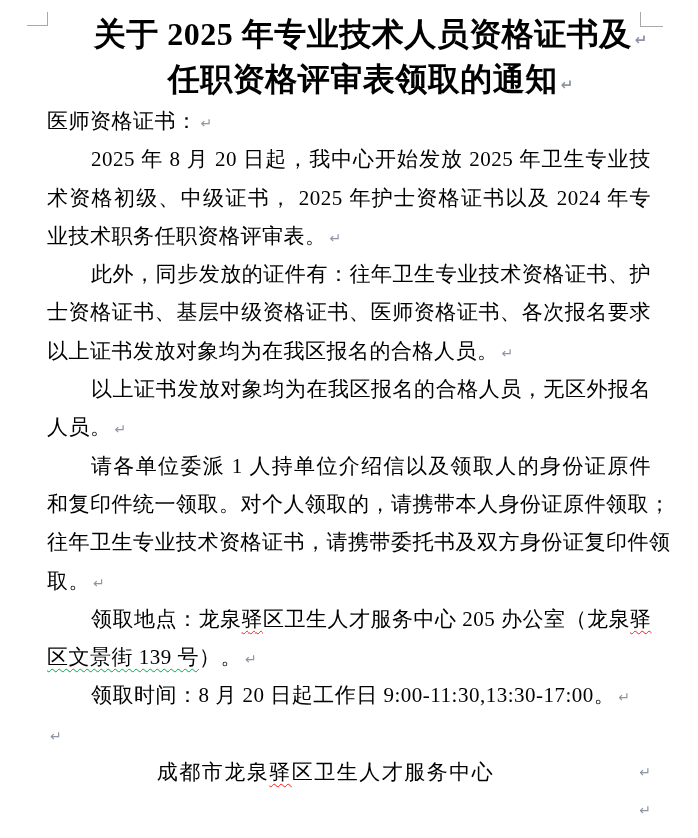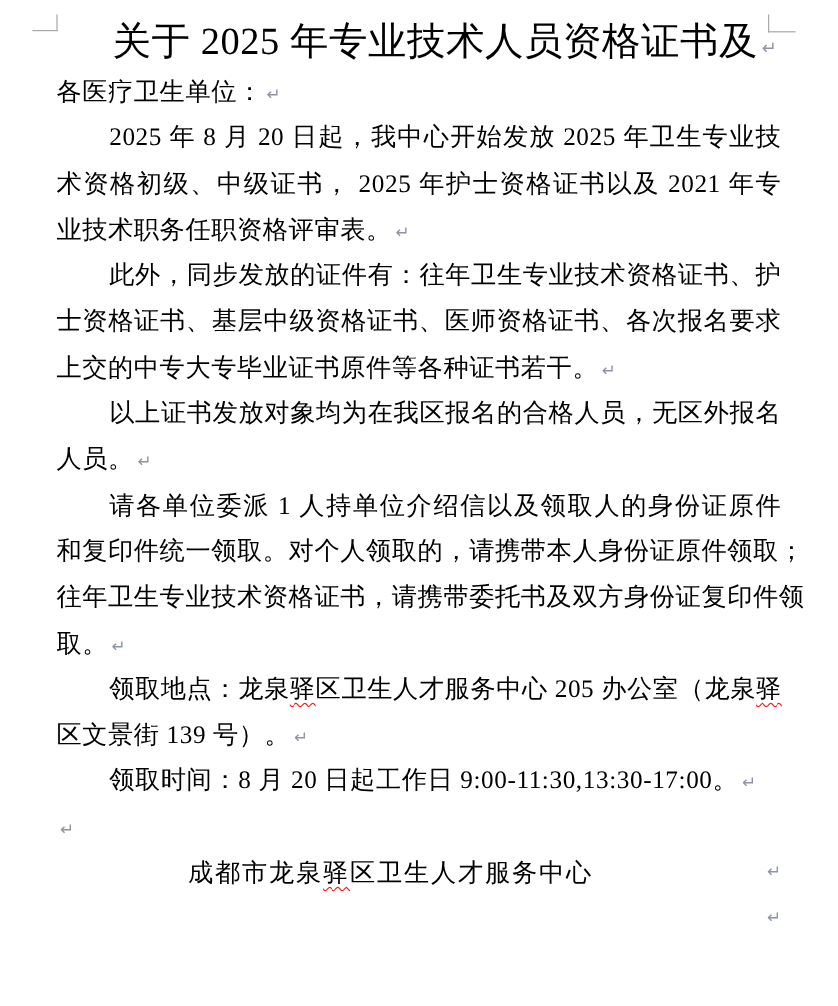--- a/index.html
+++ b/index.html
@@ -12,40 +12,40 @@
 
   
   .cropmark{position:absolute;pointer-events:none;}
   .crop-tl{left:27px;top:0;width:20px;height:13px;
     border-right:1px solid #a8a8a8;border-bottom:1px solid #a8a8a8;}
   .crop-tr{left:640px;top:0;width:22px;height:14px;
     border-left:1px solid #a8a8a8;border-bottom:1px solid #a8a8a8;}
 
   .title-block{margin-top:12px;text-align:center;}
   .title-line{
-    font-size:32px;font-weight:normal;line-height:45px;height:45px;
+    font-size:32px;font-weight:bold;line-height:45px;height:45px;
     letter-spacing:0.5px;white-space:nowrap;padding-left:43px;
   }
 
   .doc-body{margin-left:47px;width:604px;}
   .line{
     position:relative;height:38.3px;line-height:38.3px;font-size:21px;
     white-space:nowrap;letter-spacing:0.5px;
   }
   .line.indent{padding-left:44px;}
   .line.justify{text-align:justify;text-align-last:justify;}
   .line.right{text-align:right;letter-spacing:1.5px;}
 
   .u-red{
     text-decoration:underline;text-decoration-style:wavy;
     text-decoration-color:#ff1a1a;text-decoration-thickness:1px;
     text-underline-offset:4px;
   }
   .u-green{
-    text-decoration-style:wavy;
+    text-decoration:underline;text-decoration-style:wavy;
     text-decoration-color:#00a550;text-decoration-thickness:1px;
     text-underline-offset:4px;
   }
 
   .pmark{
     color:#8d95a3;font-size:14px;letter-spacing:0;
     font-family:"DejaVu Sans",sans-serif;margin-left:3px;
   }
   .title-mark{font-size:15px;}
   .mark-right{position:absolute;right:0;top:0;}
@@ -53,30 +53,31 @@
 </head>
 <body>
 
 <div class="page">
 
   <div class="cropmark crop-tl"></div>
   <div class="cropmark crop-tr"></div>
 
   <div class="title-block">
     <div class="title-line"><span>关于 2025 年专业技术人员资格证书及</span><span class="pmark title-mark">↵</span></div>
+    <div class="title-line"><span>任职资格评审表领取的通知</span><span class="pmark title-mark">↵</span></div>
   </div>
 
   <div class="doc-body" id="doc-body">
-      <div class="line"><span>各医疗卫生单位：</span><span class="pmark">↵</span></div>
+      <div class="line"><span>医师资格证书：</span><span class="pmark">↵</span></div>
       <div class="line indent justify"><span>2025 年 8 月 20 日起，我中心开始发放 2025 年卫生专业技</span></div>
-      <div class="line justify"><span>术资格初级、中级证书， 2025 年护士资格证书以及 2021 年专</span></div>
+      <div class="line justify"><span>术资格初级、中级证书， 2025 年护士资格证书以及 2024 年专</span></div>
       <div class="line"><span>业技术职务任职资格评审表。</span><span class="pmark">↵</span></div>
       <div class="line indent justify"><span>此外，同步发放的证件有：往年卫生专业技术资格证书、护</span></div>
       <div class="line justify"><span>士资格证书、基层中级资格证书、医师资格证书、各次报名要求</span></div>
-      <div class="line"><span>上交的中专大专毕业证书原件等各种证书若干。</span><span class="pmark">↵</span></div>
+      <div class="line"><span>以上证书发放对象均为在我区报名的合格人员。</span><span class="pmark">↵</span></div>
       <div class="line indent justify"><span>以上证书发放对象均为在我区报名的合格人员，无区外报名</span></div>
       <div class="line"><span>人员。</span><span class="pmark">↵</span></div>
       <div class="line indent justify"><span>请各单位委派 1 人持单位介绍信以及领取人的身份证原件</span></div>
       <div class="line justify"><span>和复印件统一领取。对个人领取的，请携带本人身份证原件领取；</span></div>
       <div class="line justify"><span>往年卫生专业技术资格证书，请携带委托书及双方身份证复印件领</span></div>
       <div class="line"><span>取。</span><span class="pmark">↵</span></div>
       <div class="line indent justify"><span>领取地点：龙泉</span><span class="u-red">驿</span><span>区卫生人才服务中心 205 办公室（龙泉</span><span class="u-red">驿</span></div>
       <div class="line"><span class="u-green">区文景街 139 号</span><span>）。</span><span class="pmark">↵</span></div>
       <div class="line indent"><span>领取时间：8 月 20 日起工作日 9:00-11:30,13:30-17:00。</span><span class="pmark">↵</span></div>
       <div class="line"><span class="pmark">↵</span></div>

